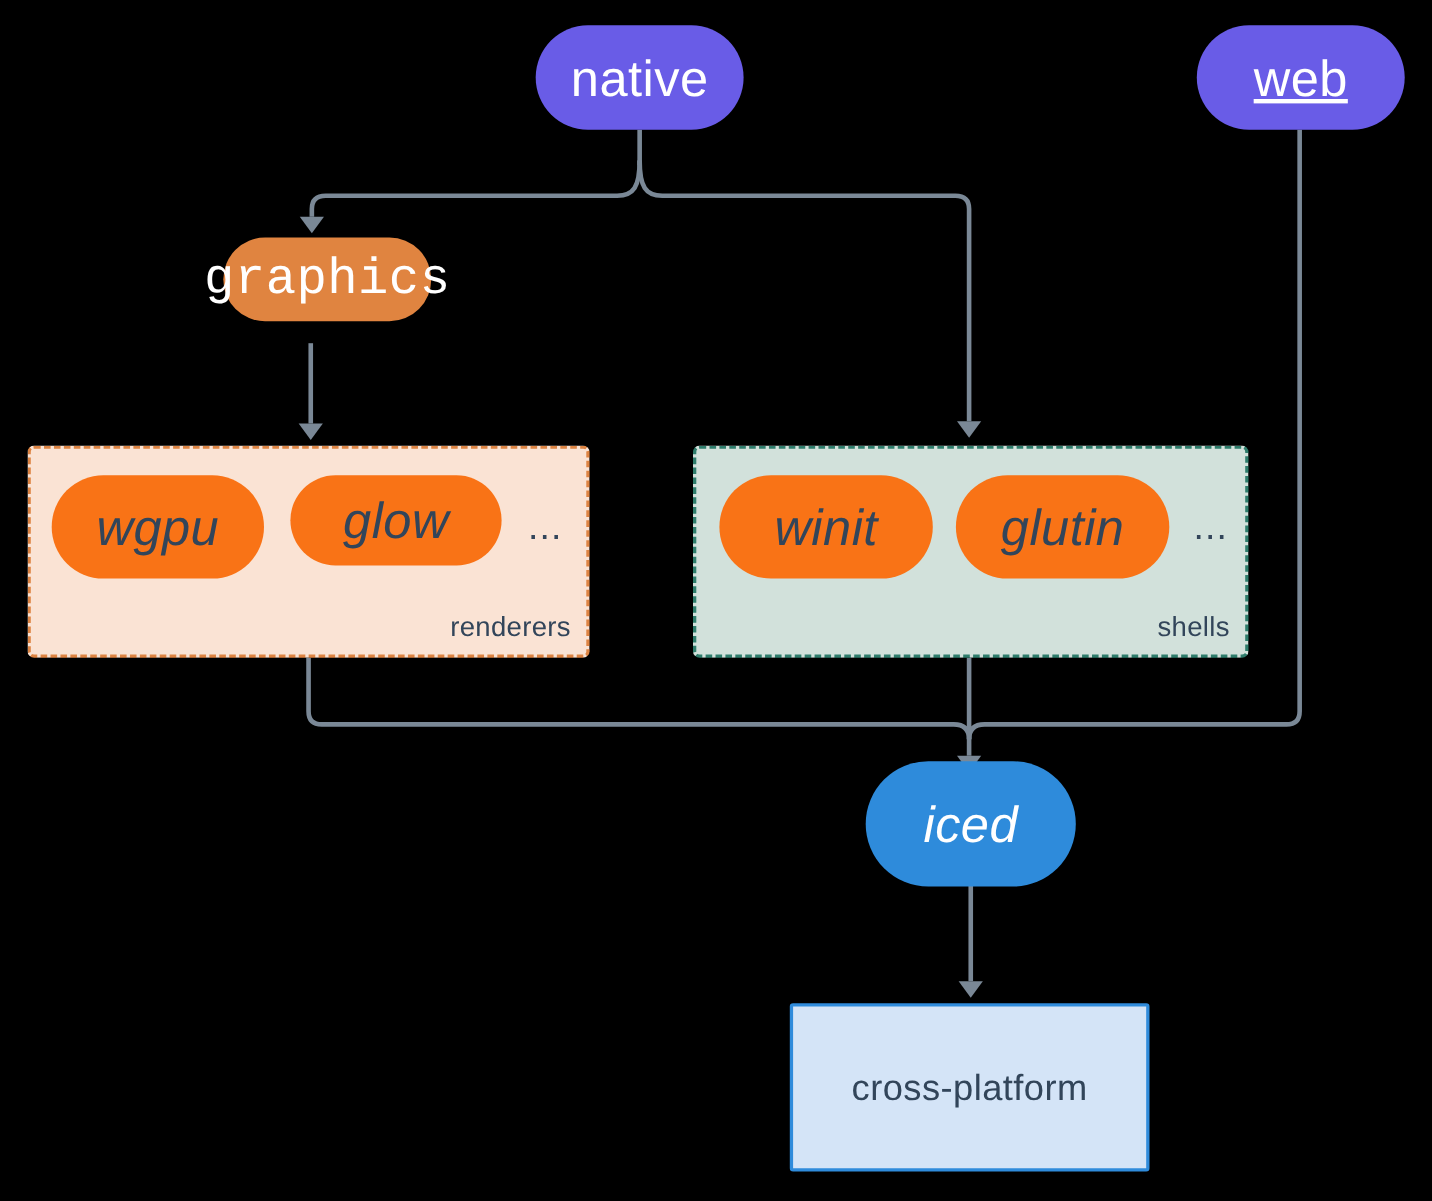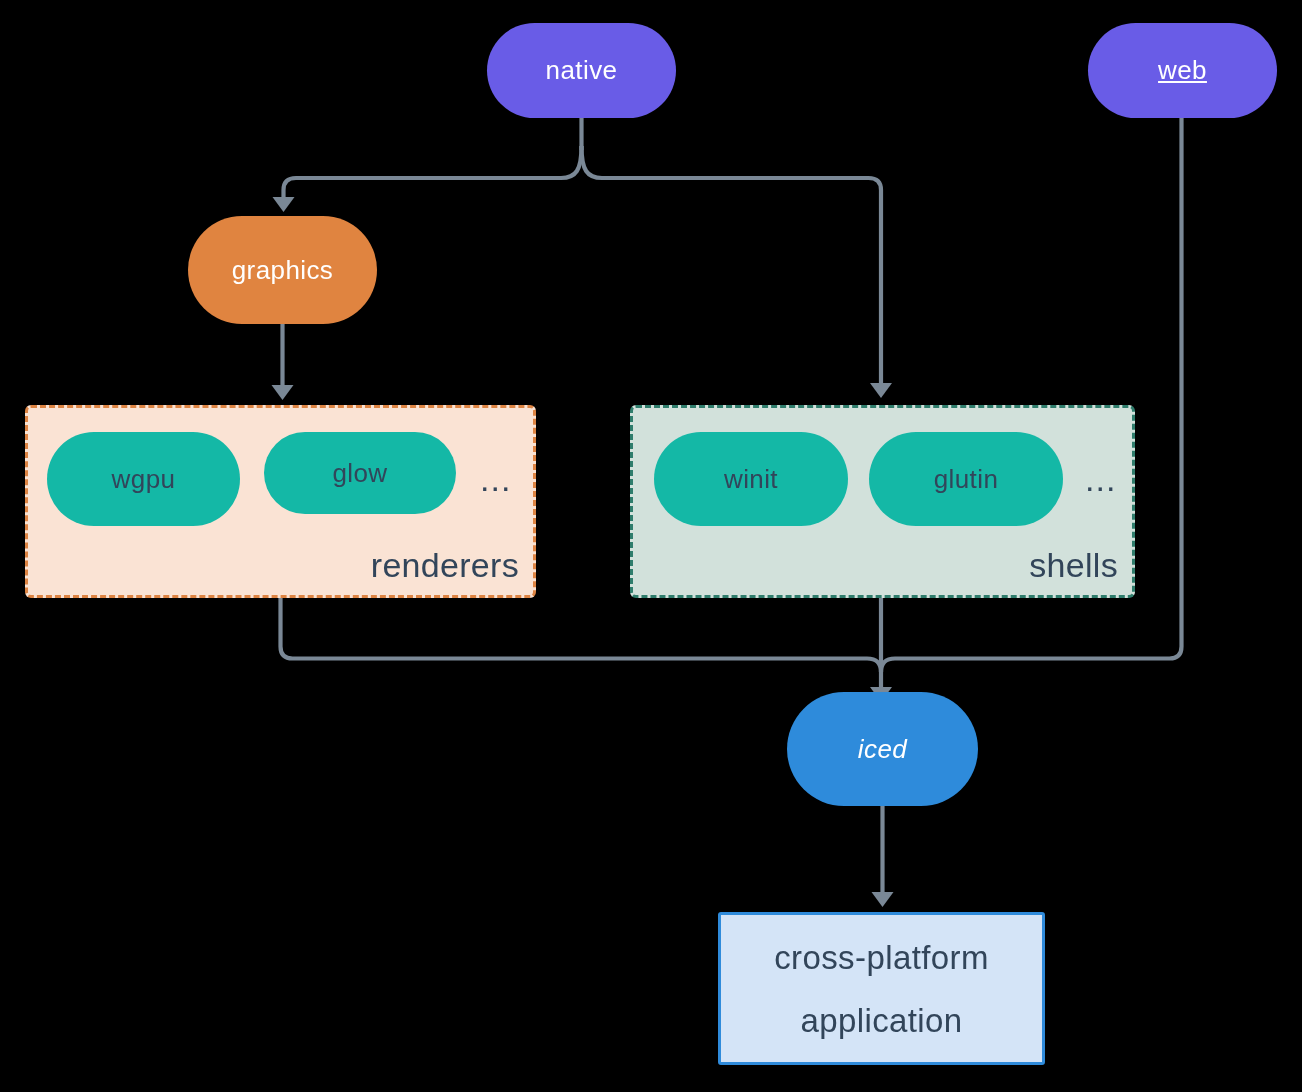--- a/index.html
+++ b/index.html
@@ -31,30 +31,31 @@
     fill: var(--edge, #7A8896);
     stroke: none;
   }
   .pill {
     position: absolute;
     z-index: 2;
     display: flex;
     align-items: center;
     justify-content: center;
     border-radius: 999px;
-    font-size: 26px;
+    font-size: 46px;
     letter-spacing: 0.4px;
     color: #ffffff;
   }
   .pill.platform { background: var(--platform, #695CE7); }
   .pill.graphics { background: var(--graphics, #E08440); }
   .pill.iced     { background: var(--iced, #2E8BDB); }
   .pill.item {
-    background: #14b8a6;
+    background: #f97316;
     color: var(--text-dark, #32455A);
+    font-style: italic;
   }
   .group {
     position: absolute;
     z-index: 2;
     border-radius: 6px;
     box-sizing: border-box;
   }
   .group.renderers {
     background: var(--renderers-fill, #FAE3D4);
     border: 3px dashed var(--renderers-border, #DD8443);
@@ -68,21 +69,21 @@
     position: absolute;
     color: var(--text-dark, #32455A);
     font-size: 34px;
     letter-spacing: 1px;
   }
   .group .glabel {
     position: absolute;
     right: 14px;
     bottom: 10px;
     color: var(--text-dark, #32455A);
-    font-size: 34px;
+    font-size: 25px;
     letter-spacing: 0.3px;
   }
   .appbox {
     position: absolute;
     z-index: 2;
     box-sizing: border-box;
     background: var(--app-fill, #D4E4F7);
     border: 3px solid var(--app-border, #2F8BDB);
     border-radius: 3px;
     display: flex;
@@ -118,36 +119,35 @@
     <polygon points="870,687 892,687 881,702"></polygon>
 
     <path d="M 882.5,803 V 892"></path>
     <polygon points="871.5,892 893.5,892 882.5,907"></polygon>
   </svg>
 
   <div class="pill platform" style="left:487px; top:23px; width:189px; height:95px;">native</div>
 
   <div class="pill platform" style="left:1088px; top:23px; width:189px; height:95px;text-decoration:underline;">web</div>
 
-  <div class="pill graphics" style="left:188px; top:216px; width:189px; height:108px;">graphics</div>
+  <div class="pill graphics" style="left:203px; top:216px; width:189px; height:76px;font-family:Liberation Mono, monospace;">graphics</div>
 
   <div class="group renderers" style="left:25px; top:405px; width:511px; height:193px;">
     <div class="pill item" style="left:19px; top:24px; width:193px; height:94px;">wgpu</div>
     <div class="pill item" style="left:236px; top:24px; width:192px; height:82px;">glow</div>
     <span class="more" style="left:452px; top:52px;">...</span>
     <span class="glabel">renderers</span>
   </div>
 
   <div class="group shells" style="left:630px; top:405px; width:505px; height:193px;">
     <div class="pill item" style="left:236px; top:24px; width:194px; height:94px;">glutin</div>
     <div class="pill item" style="left:21px; top:24px; width:194px; height:94px;">winit</div>
     <span class="more" style="left:452px; top:52px;">...</span>
     <span class="glabel">shells</span>
   </div>
 
   <div class="pill iced" style="left:787px; top:692px; width:191px; height:114px;font-style:italic;">iced</div>
 
   <div class="appbox" style="left:718px; top:912px; width:327px; height:153px;">
     <span>cross-platform</span>
-    <span>application</span>
   </div>
 
 </div>
 
 </body></html>

